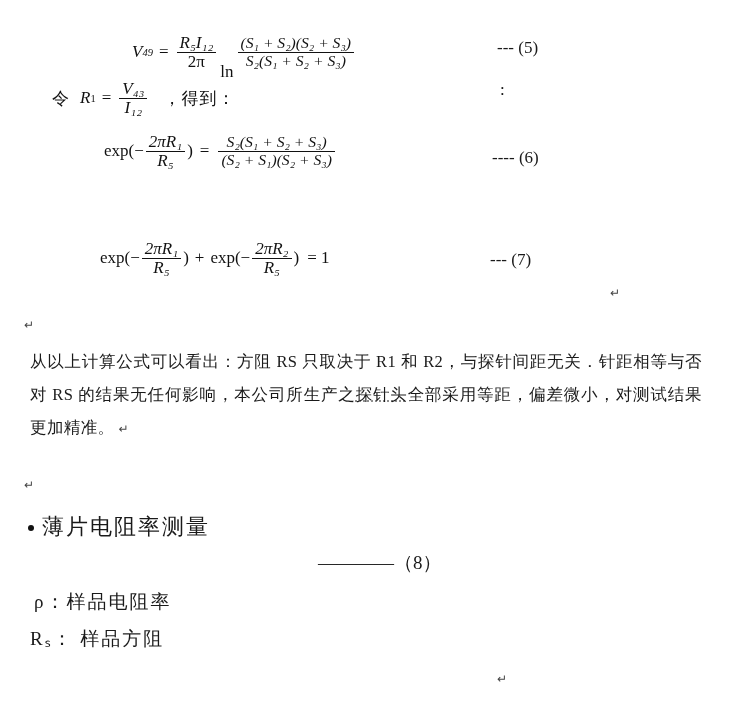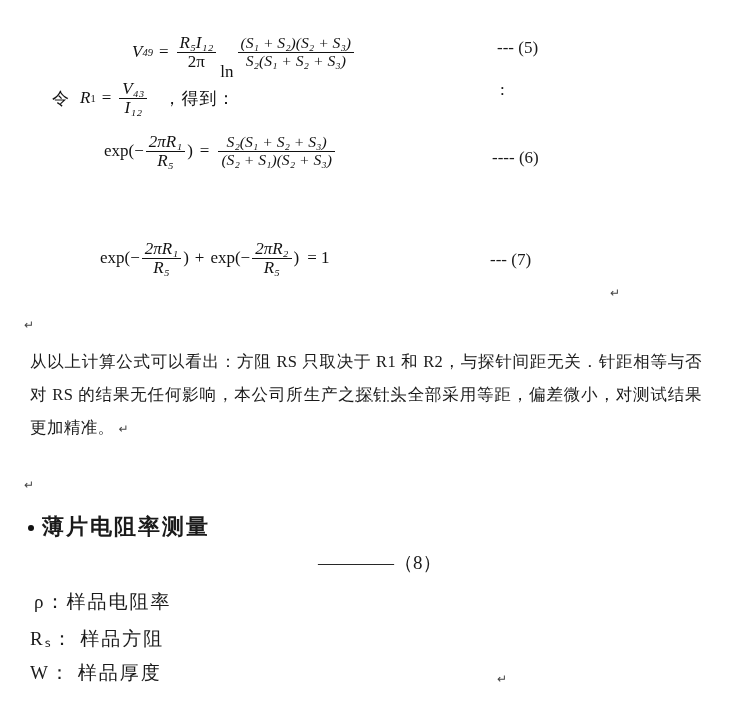--- a/index.html
+++ b/index.html
@@ -118,21 +118,21 @@
     text-decoration-color: #777;
     margin-top: 6px;
   }
 
   
   .heading {
     position: absolute;
     left: 28px;
     top: 512px;
     font-size: 22px;
-    font-weight: bold;
+    font-weight: normal;
     letter-spacing: 2px;
     font-family: "Liberation Serif", serif;
   }
   .heading .dot {
     display: inline-block;
     width: 6px; height: 6px;
     background: #111;
     border-radius: 50%;
     vertical-align: 3px;
     margin-right: 8px;
@@ -231,15 +231,14 @@
   <div class="pilcrow" style="left:24px; top:478px;">↵</div>
   <div class="pilcrow" style="left:497px; top:672px;">↵</div>
 
   <div class="para"><span>从以上计算公式可以看出：方阻 RS 只取决于 R1 和 R2，与探针间距无关．针距相等与否对 RS 的结果无任何影响，本公司所生产之</span><span class="underline-wavy">探针头</span><span>全部采用等距，偏差微小，对测试结果更加精准。</span><span class="pilcrow" style="position:static; margin-left:4px;">↵</span></div>
 
   <div class="heading"><span class="dot"></span><span>薄片电阻率测量</span></div>
 
   <div id="def8tag">————（8）</div>
   <div class="defline" id="defrho">ρ：样品电阻率</div>
   <div class="defline" id="defrs">Rₛ： 样品方阻</div>
-  <div class="defline" id="defw">W： 样品厚度</div>
 
 </div>
 
 </body></html>

